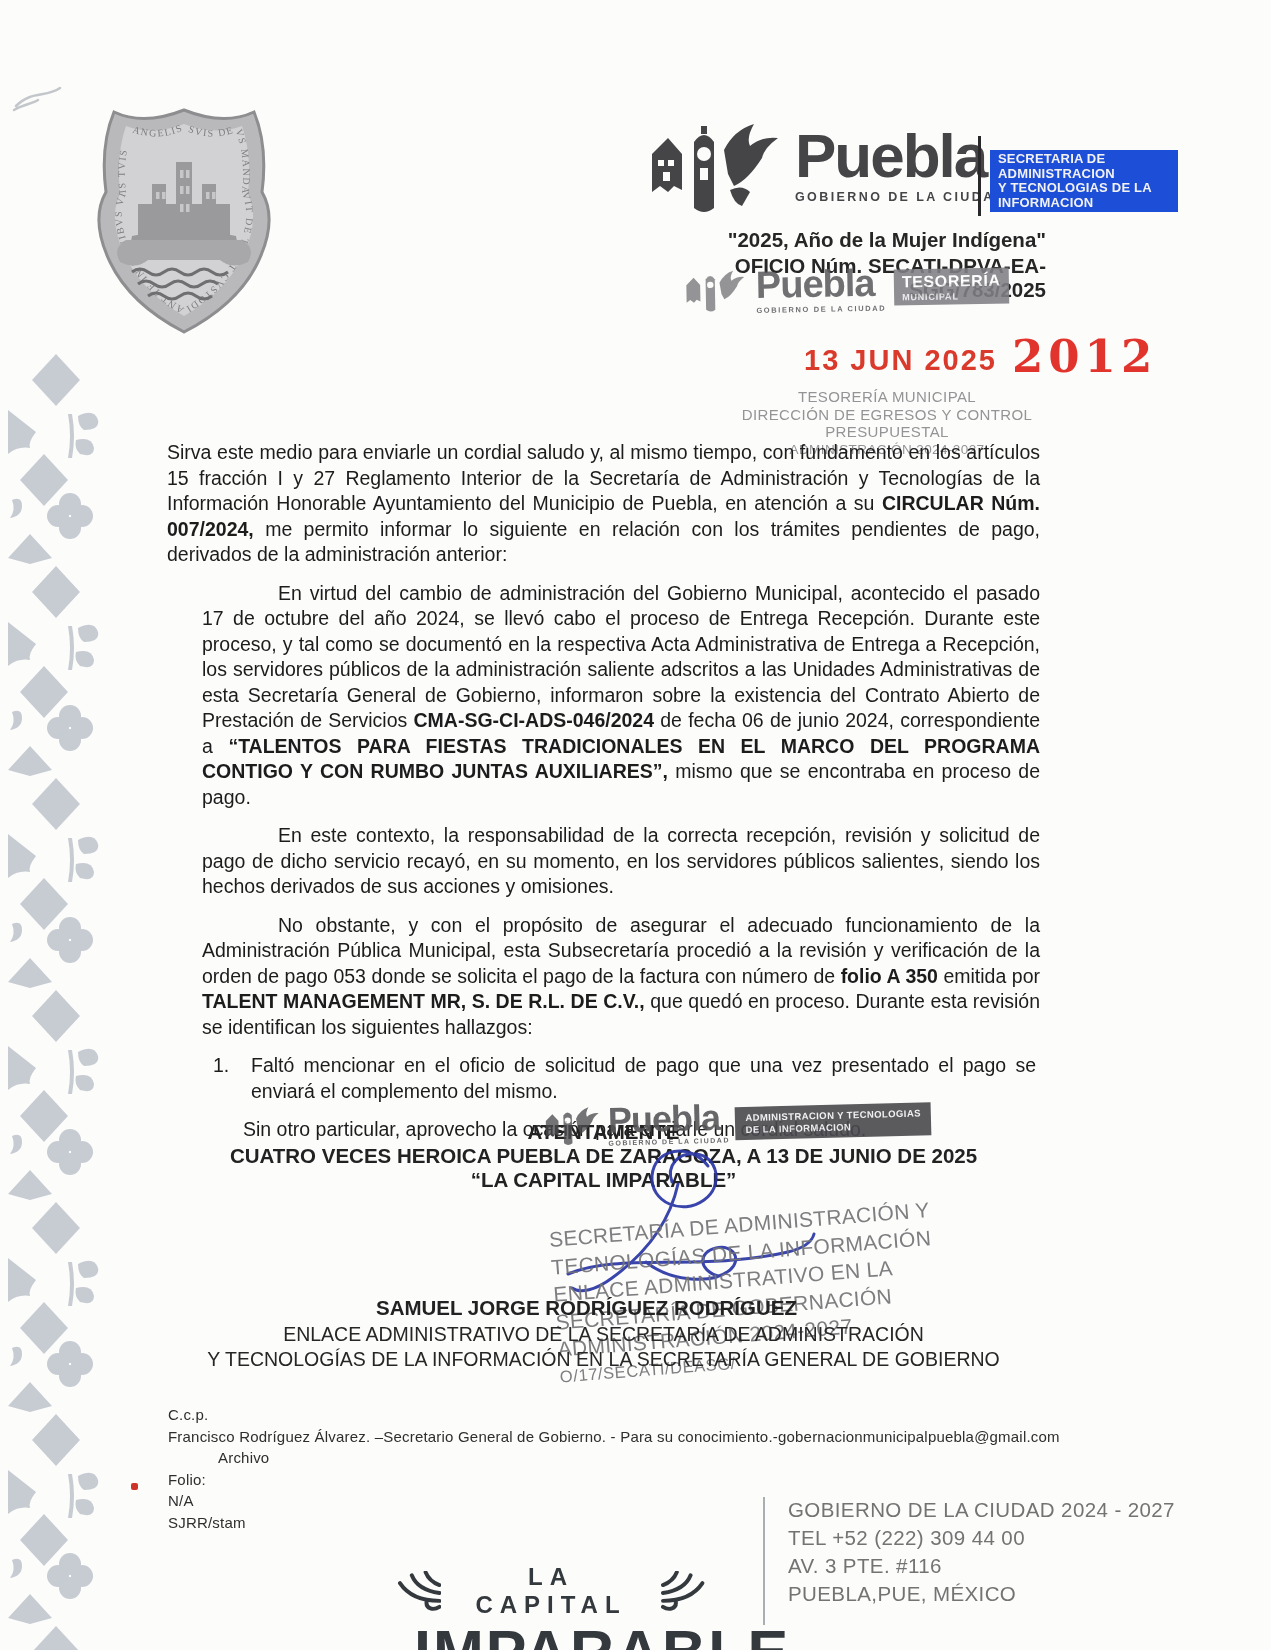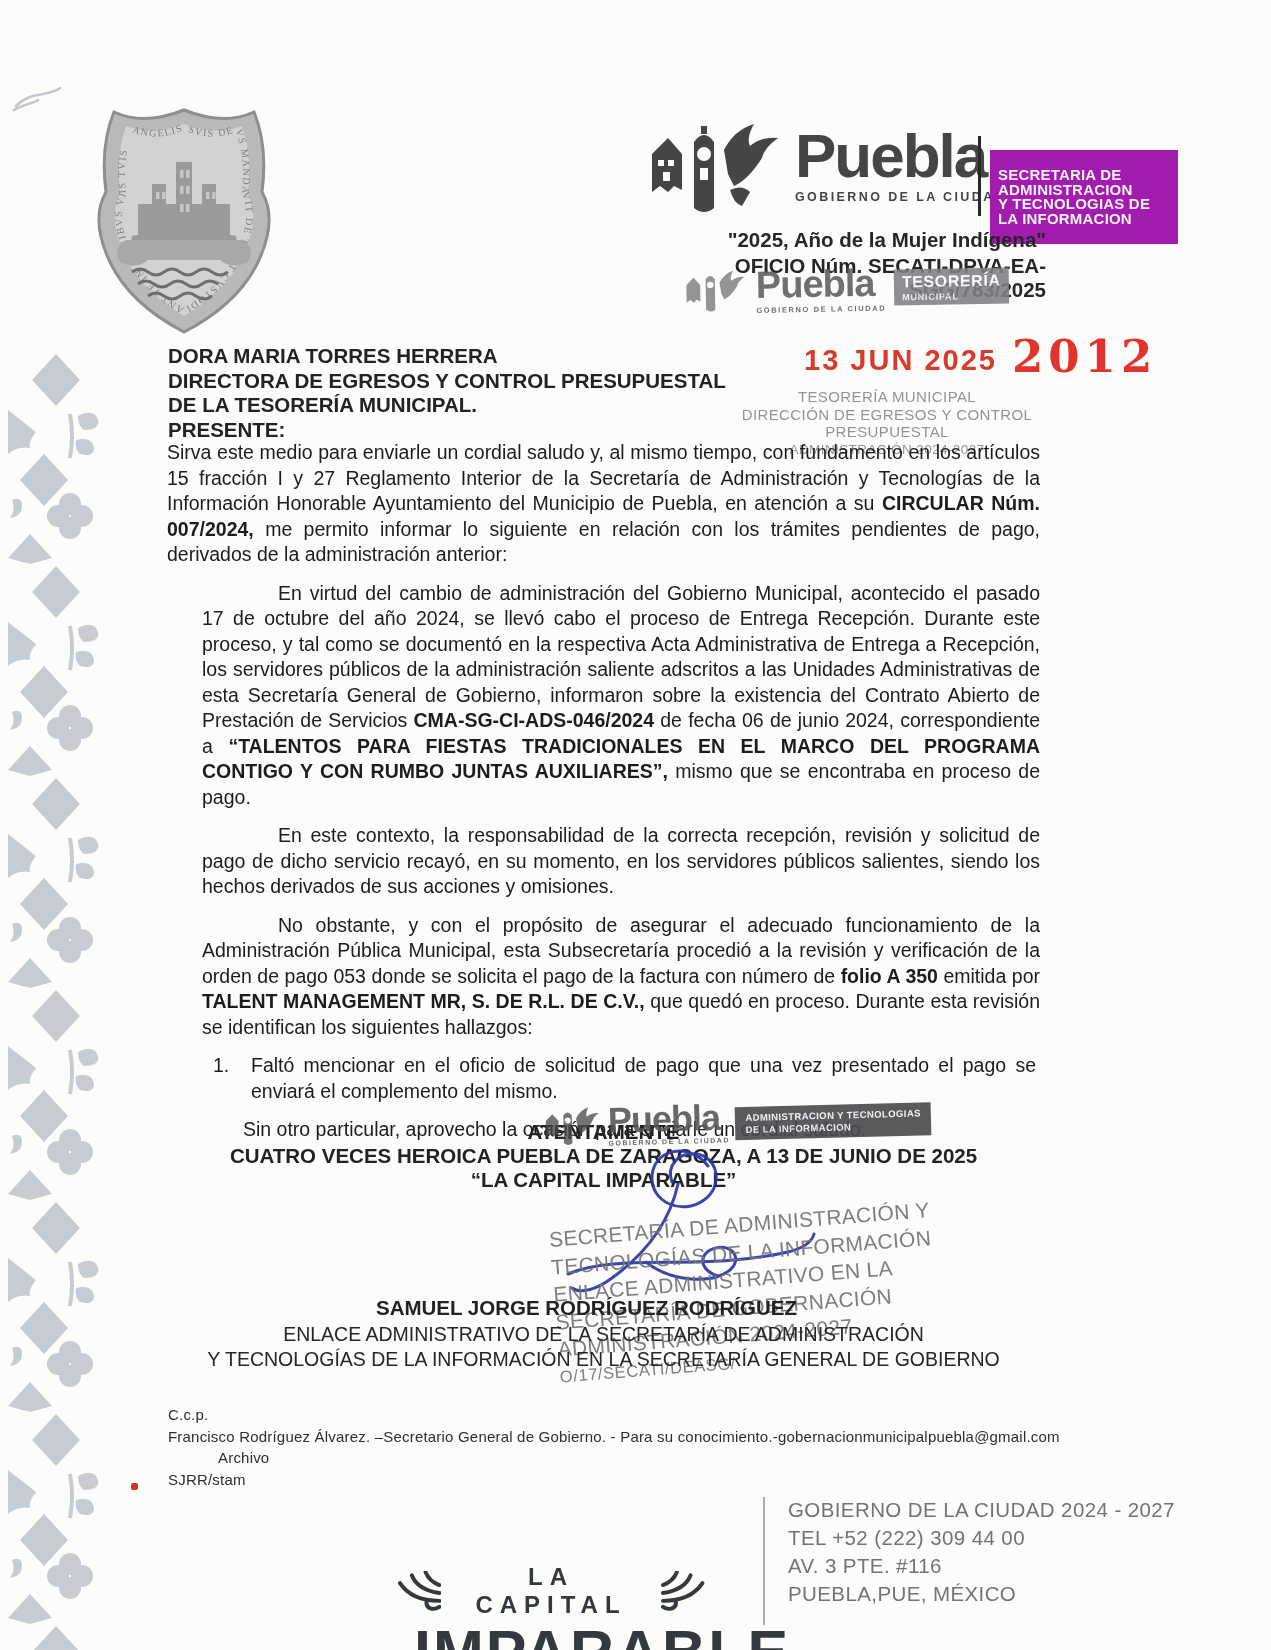--- a/index.html
+++ b/index.html
@@ -18,22 +18,22 @@
 
   
   .coat{left:92px; top:100px;}
 
   
   .hdr-icons{left:638px; top:120px;}
   .hdr-word{left:795px; top:126px; width:260px;}
   .hdr-word .word{font-size:62px; font-weight:bold; color:#454548; letter-spacing:-2px; line-height:60px;}
   .hdr-word .tag{font-size:12.5px; font-weight:bold; color:#454548; letter-spacing:2.4px; margin-top:4px;}
   .hdr-divider{left:978px; top:136px; width:3px; height:80px; background:#28282a;}
-  .dept-box{left:990px; top:150px; width:172px; background:#a21caf; color:#f2f2f2;
-    padding:18px 8px; font-size:15px; font-weight:bold; line-height:14.5px; letter-spacing:.2px;}
+  .dept-box{left:990px; top:150px; width:172px; background:#1d4ed8; color:#f2f2f2;
+    padding:2px 8px; font-size:13px; font-weight:bold; line-height:14.5px; letter-spacing:.2px;}
 
   .motto-line{left:600px; top:228px; width:446px; text-align:right;
     font-size:20.5px; font-weight:bold; color:#262626;}
   .oficio-line{left:600px; top:254px; width:446px; text-align:right;
     font-size:20.5px; font-weight:bold; color:#262626;}
 
   
   .tes-stamp{left:680px; top:264px; width:370px; transform:rotate(-1deg); opacity:.88;
     display:flex; align-items:flex-start;}
   .tes-word{margin-left:6px;}
@@ -203,26 +203,20 @@
     <div class="tes-word">
       <div class="word">Puebla</div>
       <div class="tag">GOBIERNO DE LA CIUDAD</div>
     </div>
     <div class="tes-box">
       <div class="l1">TESORERÍA</div>
       <div class="l2">MUNICIPAL</div>
     </div>
   </div>
 
-  <div class="abs recipient">
-    <div>DORA MARIA TORRES HERRERA</div>
-    <div>DIRECTORA DE EGRESOS Y CONTROL PRESUPUESTAL</div>
-    <div>DE LA TESORERÍA MUNICIPAL.</div>
-    <div>PRESENTE:</div>
-  </div>
 
   <div class="abs red-date">13 JUN 2025</div>
   <div class="abs red-num">2012</div>
   <div class="abs office-stamp">
     <div>TESORERÍA MUNICIPAL</div>
     <div>DIRECCIÓN DE EGRESOS Y CONTROL</div>
     <div>PRESUPUESTAL</div>
     <div class="s">ADMINISTRACIÓN 2024-2027</div>
   </div>
 
@@ -286,20 +280,24 @@
     <div>ENLACE ADMINISTRATIVO DE LA SECRETARÍA DE ADMINISTRACIÓN</div>
     <div>Y TECNOLOGÍAS DE LA INFORMACIÓN EN LA SECRETARÍA GENERAL DE GOBIERNO</div>
   </div>
 
   <div class="abs cc">
     <div class="row">
       <div class="lbl">C.c.p.</div>
       <div>Francisco Rodríguez Álvarez. –Secretario General de Gobierno. - Para su conocimiento.-gobernacionmunicipalpuebla@gmail.com</div>
     </div>
     <div class="ind">Archivo</div>
+    <div class="row">
+      <div class="lbl">Folio:</div>
+      <div>N/A</div>
+    </div>
     <div>SJRR/stam</div>
   </div>
 
   <div class="abs red-dot"></div>
 
   <div class="abs f-logo">
     <div class="top">
       <svg width="46" height="40" viewBox="0 0 46 40">
         <g stroke="#34393e" stroke-width="4" fill="none" stroke-linecap="round">
           <path d="M44,30 C26,30 12,24 4,12"></path>

